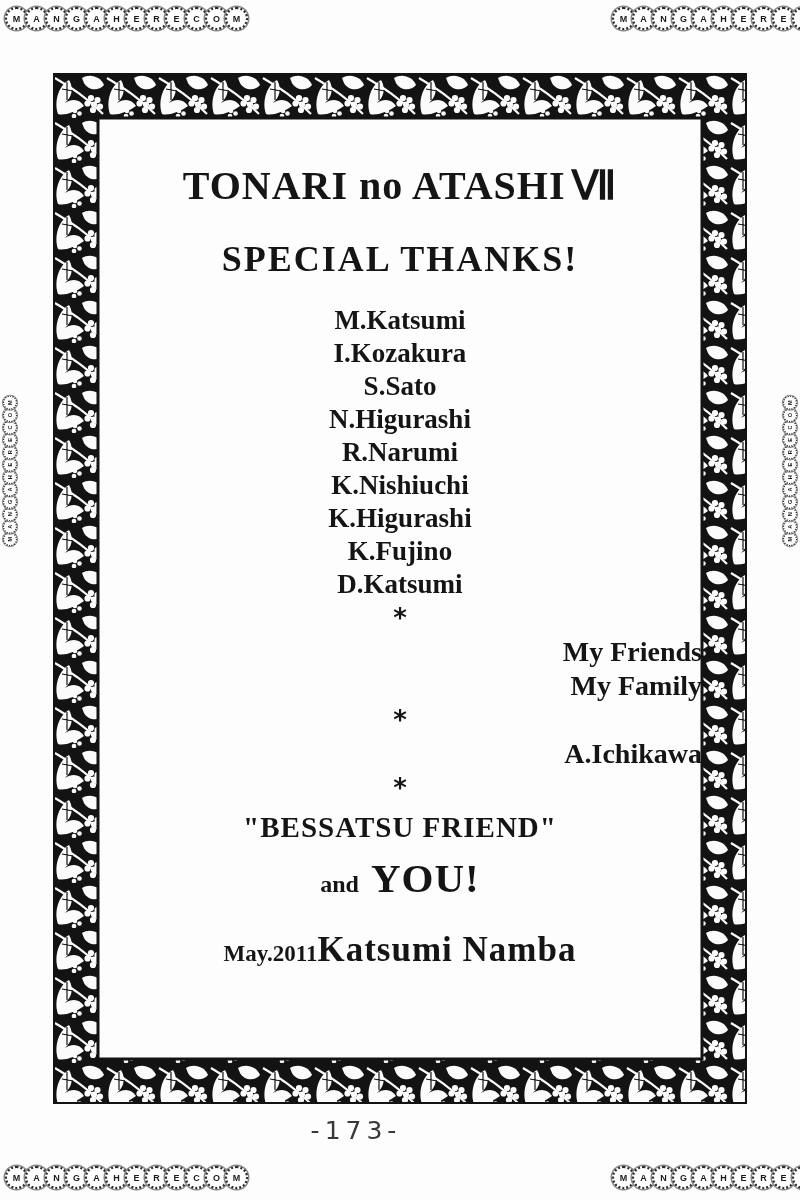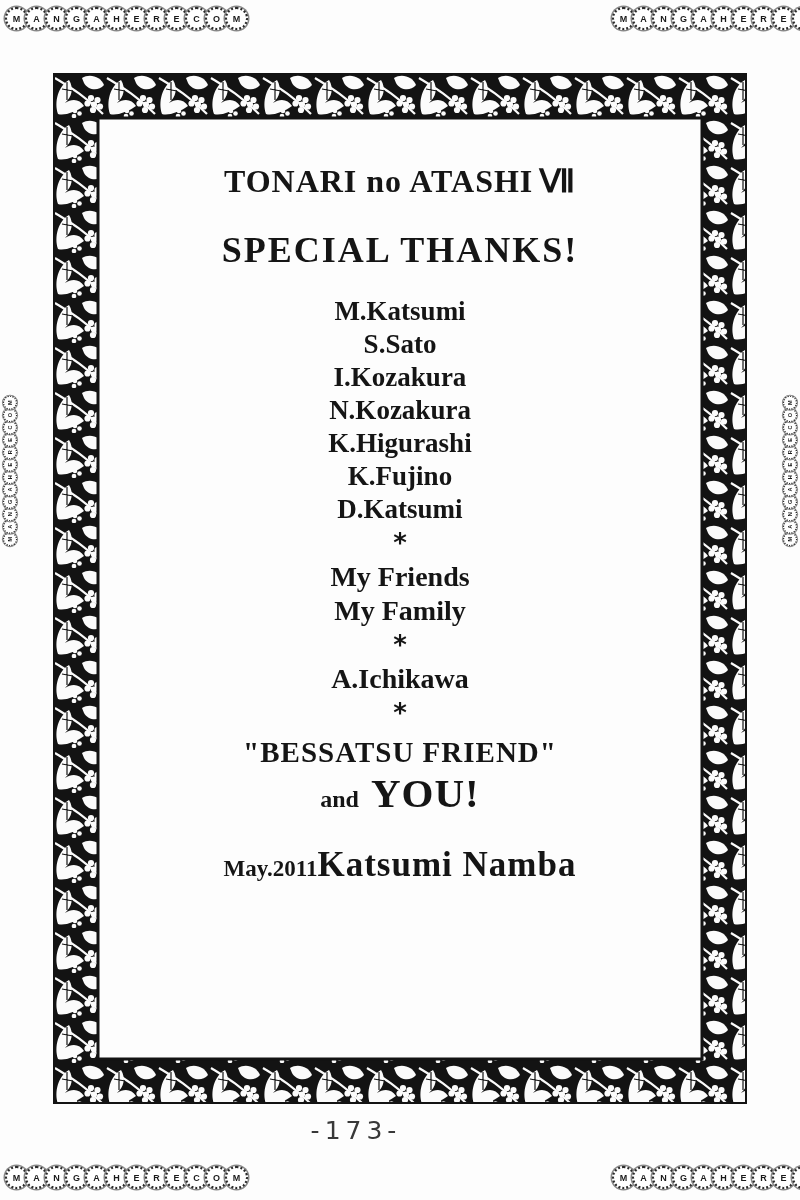--- a/index.html
+++ b/index.html
@@ -20,30 +20,30 @@
   .wm-vert{transform:rotate(-90deg) scale(0.62);}
 
   
   .frame{position:absolute;left:53px;top:73px;}
 
   
   .content{
     position:absolute;left:98px;top:118px;width:604px;height:941px;
     text-align:center;font-weight:700;
   }
-  .title{margin-top:46px;font-size:32px;line-height:1.1;letter-spacing:1px;white-space:nowrap;}
+  .title{margin-top:46px;font-size:40px;line-height:1.1;letter-spacing:1px;white-space:nowrap;}
   .roman{margin-left:6px;}
   .subtitle{margin-top:30px;font-size:36px;letter-spacing:2px;}
   .names{margin-top:24px;font-size:27px;}
   .names div{line-height:33px;}
   .sep{font:700 26px "DejaVu Sans", sans-serif;line-height:30px;margin-top:2px;}
   .duo{font-size:28px;margin-top:2px;}
-  .duo div{line-height:34px;}
+  .duo div{line-height:34px;text-align:right;}
   .magazine{margin-top:8px;font-size:29px;letter-spacing:1px;}
-  .and-you{font-family:Liberation Serif, serif;}
+  .and-you{margin-top:10px;font-family:Liberation Serif, serif;}
   .and-word{font-size:24px;vertical-align:baseline;margin-right:12px;}
   .you-word{font-size:41px;vertical-align:baseline;letter-spacing:1px;}
   .credit{margin-top:28px;white-space:nowrap;}
   .credit-date{font-size:23px;margin-right:0;}
   .credit-author{font-size:35px;letter-spacing:1px;}
 
   
   .pagenum{
     position:absolute;left:0;top:1116px;width:712px;text-align:center;
     font:400 25px "DejaVu Sans", sans-serif;color:#383838;letter-spacing:5px;
@@ -163,23 +163,25 @@
     <rect x="45" y="45" width="604" height="941" fill="none" stroke="#131313" stroke-width="3"></rect>
   </svg>
 
   <div class="content">
     <div class="title"><span>TONARI no ATASHI</span><span class="roman">Ⅶ</span></div>
 
     <div class="subtitle">SPECIAL THANKS!</div>
 
     <div class="names">
         <div>M.Katsumi</div>
+        <div>I.Kozakura</div>
         <div>S.Sato</div>
-        <div>I.Kozakura</div>
-        <div>N.Kozakura</div>
+        <div>N.Higurashi</div>
+        <div>R.Narumi</div>
+        <div>K.Nishiuchi</div>
         <div>K.Higurashi</div>
         <div>K.Fujino</div>
         <div>D.Katsumi</div>
       </div>
 
     <div class="sep">*</div>
 
     <div class="duo">
         <div>My Friends</div>
         <div>My Family</div>

